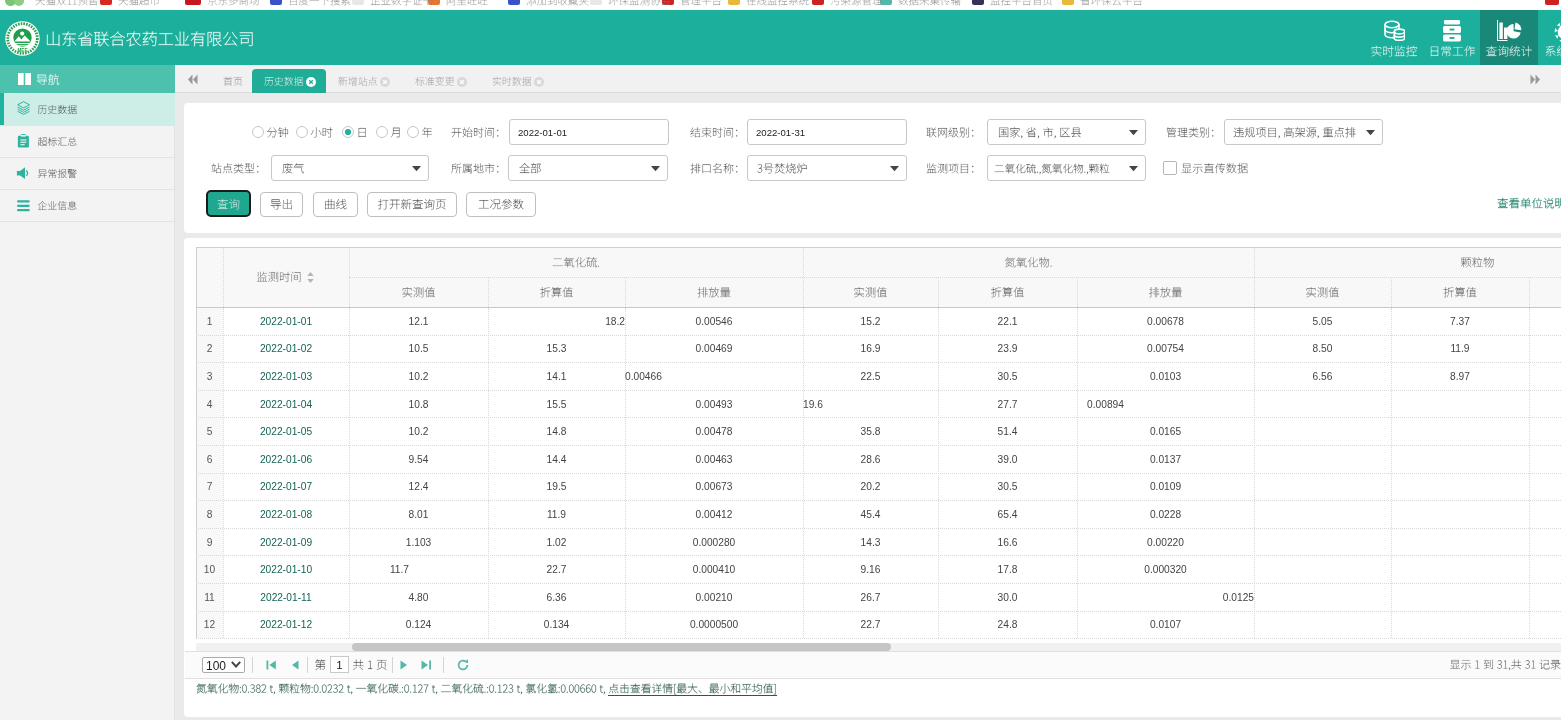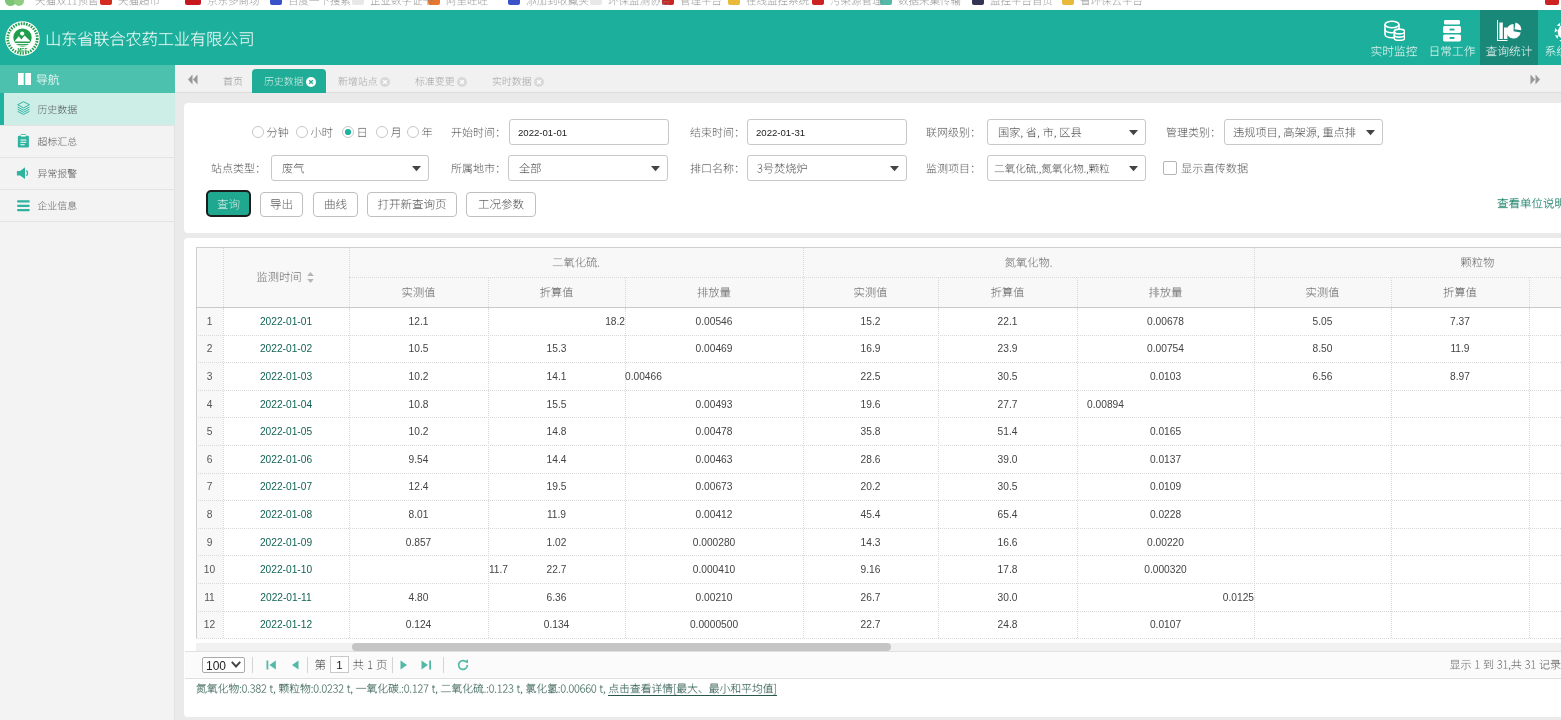--- a/index.html
+++ b/index.html
@@ -279,21 +279,21 @@
 <div style="position:absolute;left:803px;top:376px;width:135px;text-align:center;font:10.2px 'Liberation Sans',sans-serif;color:#444;transform:translateY(-50%)">22.5</div>
 <div style="position:absolute;left:938px;top:376px;width:139px;text-align:center;font:10.2px 'Liberation Sans',sans-serif;color:#444;transform:translateY(-50%)">30.5</div>
 <div style="position:absolute;left:1077px;top:376px;width:177px;text-align:center;font:10.2px 'Liberation Sans',sans-serif;color:#444;transform:translateY(-50%)">0.0103</div>
 <div style="position:absolute;left:1254px;top:376px;width:137px;text-align:center;font:10.2px 'Liberation Sans',sans-serif;color:#444;transform:translateY(-50%)">6.56</div>
 <div style="position:absolute;left:1391px;top:376px;width:138px;text-align:center;font:10.2px 'Liberation Sans',sans-serif;color:#444;transform:translateY(-50%)">8.97</div>
 <div style="position:absolute;left:196px;top:403.6px;width:27px;text-align:center;font:10.2px 'Liberation Sans',sans-serif;color:#555;transform:translateY(-50%)">4</div>
 <div style="position:absolute;left:223px;top:403.6px;width:126px;text-align:center;font:10.2px 'Liberation Sans',sans-serif;color:#136355;transform:translateY(-50%)">2022-01-04</div>
 <div style="position:absolute;left:349px;top:403.6px;width:139px;text-align:center;font:10.2px 'Liberation Sans',sans-serif;color:#444;transform:translateY(-50%)">10.8</div>
 <div style="position:absolute;left:488px;top:403.6px;width:137px;text-align:center;font:10.2px 'Liberation Sans',sans-serif;color:#444;transform:translateY(-50%)">15.5</div>
 <div style="position:absolute;left:625px;top:403.6px;width:178px;text-align:center;font:10.2px 'Liberation Sans',sans-serif;color:#444;transform:translateY(-50%)">0.00493</div>
-<div style="position:absolute;left:803px;top:403.6px;width:135px;text-align:center;font:10.2px 'Liberation Sans',sans-serif;color:#444;transform:translateY(-50%)">19.6</div>
+<div style="position:absolute;left:803px;top:403.6px;width:135px;text-align:left;font:10.2px 'Liberation Sans',sans-serif;color:#444;transform:translateY(-50%)">19.6</div>
 <div style="position:absolute;left:938px;top:403.6px;width:139px;text-align:center;font:10.2px 'Liberation Sans',sans-serif;color:#444;transform:translateY(-50%)">27.7</div>
 <div style="position:absolute;left:1017px;top:403.6px;width:177px;text-align:center;font:10.2px 'Liberation Sans',sans-serif;color:#444;transform:translateY(-50%)">0.00894</div>
 <div style="position:absolute;left:196px;top:431.2px;width:27px;text-align:center;font:10.2px 'Liberation Sans',sans-serif;color:#555;transform:translateY(-50%)">5</div>
 <div style="position:absolute;left:223px;top:431.2px;width:126px;text-align:center;font:10.2px 'Liberation Sans',sans-serif;color:#136355;transform:translateY(-50%)">2022-01-05</div>
 <div style="position:absolute;left:349px;top:431.2px;width:139px;text-align:center;font:10.2px 'Liberation Sans',sans-serif;color:#444;transform:translateY(-50%)">10.2</div>
 <div style="position:absolute;left:488px;top:431.2px;width:137px;text-align:center;font:10.2px 'Liberation Sans',sans-serif;color:#444;transform:translateY(-50%)">14.8</div>
 <div style="position:absolute;left:625px;top:431.2px;width:178px;text-align:center;font:10.2px 'Liberation Sans',sans-serif;color:#444;transform:translateY(-50%)">0.00478</div>
 <div style="position:absolute;left:803px;top:431.2px;width:135px;text-align:center;font:10.2px 'Liberation Sans',sans-serif;color:#444;transform:translateY(-50%)">35.8</div>
 <div style="position:absolute;left:938px;top:431.2px;width:139px;text-align:center;font:10.2px 'Liberation Sans',sans-serif;color:#444;transform:translateY(-50%)">51.4</div>
 <div style="position:absolute;left:1077px;top:431.2px;width:177px;text-align:center;font:10.2px 'Liberation Sans',sans-serif;color:#444;transform:translateY(-50%)">0.0165</div>
@@ -316,29 +316,29 @@
 <div style="position:absolute;left:196px;top:514px;width:27px;text-align:center;font:10.2px 'Liberation Sans',sans-serif;color:#555;transform:translateY(-50%)">8</div>
 <div style="position:absolute;left:223px;top:514px;width:126px;text-align:center;font:10.2px 'Liberation Sans',sans-serif;color:#136355;transform:translateY(-50%)">2022-01-08</div>
 <div style="position:absolute;left:349px;top:514px;width:139px;text-align:center;font:10.2px 'Liberation Sans',sans-serif;color:#444;transform:translateY(-50%)">8.01</div>
 <div style="position:absolute;left:488px;top:514px;width:137px;text-align:center;font:10.2px 'Liberation Sans',sans-serif;color:#444;transform:translateY(-50%)">11.9</div>
 <div style="position:absolute;left:625px;top:514px;width:178px;text-align:center;font:10.2px 'Liberation Sans',sans-serif;color:#444;transform:translateY(-50%)">0.00412</div>
 <div style="position:absolute;left:803px;top:514px;width:135px;text-align:center;font:10.2px 'Liberation Sans',sans-serif;color:#444;transform:translateY(-50%)">45.4</div>
 <div style="position:absolute;left:938px;top:514px;width:139px;text-align:center;font:10.2px 'Liberation Sans',sans-serif;color:#444;transform:translateY(-50%)">65.4</div>
 <div style="position:absolute;left:1077px;top:514px;width:177px;text-align:center;font:10.2px 'Liberation Sans',sans-serif;color:#444;transform:translateY(-50%)">0.0228</div>
 <div style="position:absolute;left:196px;top:541.6px;width:27px;text-align:center;font:10.2px 'Liberation Sans',sans-serif;color:#555;transform:translateY(-50%)">9</div>
 <div style="position:absolute;left:223px;top:541.6px;width:126px;text-align:center;font:10.2px 'Liberation Sans',sans-serif;color:#136355;transform:translateY(-50%)">2022-01-09</div>
-<div style="position:absolute;left:349px;top:541.6px;width:139px;text-align:center;font:10.2px 'Liberation Sans',sans-serif;color:#444;transform:translateY(-50%)">0.857</div>
+<div style="position:absolute;left:349px;top:541.6px;width:139px;text-align:center;font:10.2px 'Liberation Sans',sans-serif;color:#444;transform:translateY(-50%)">1.103</div>
 <div style="position:absolute;left:488px;top:541.6px;width:137px;text-align:center;font:10.2px 'Liberation Sans',sans-serif;color:#444;transform:translateY(-50%)">1.02</div>
 <div style="position:absolute;left:625px;top:541.6px;width:178px;text-align:center;font:10.2px 'Liberation Sans',sans-serif;color:#444;transform:translateY(-50%)">0.000280</div>
 <div style="position:absolute;left:803px;top:541.6px;width:135px;text-align:center;font:10.2px 'Liberation Sans',sans-serif;color:#444;transform:translateY(-50%)">14.3</div>
 <div style="position:absolute;left:938px;top:541.6px;width:139px;text-align:center;font:10.2px 'Liberation Sans',sans-serif;color:#444;transform:translateY(-50%)">16.6</div>
 <div style="position:absolute;left:1077px;top:541.6px;width:177px;text-align:center;font:10.2px 'Liberation Sans',sans-serif;color:#444;transform:translateY(-50%)">0.00220</div>
 <div style="position:absolute;left:196px;top:569.2px;width:27px;text-align:center;font:10.2px 'Liberation Sans',sans-serif;color:#555;transform:translateY(-50%)">10</div>
 <div style="position:absolute;left:223px;top:569.2px;width:126px;text-align:center;font:10.2px 'Liberation Sans',sans-serif;color:#136355;transform:translateY(-50%)">2022-01-10</div>
-<div style="position:absolute;left:369px;top:569.2px;width:139px;text-align:right;font:10.2px 'Liberation Sans',sans-serif;color:#444;transform:translateY(-50%)">11.7</div>
+<div style="position:absolute;left:330px;top:569.2px;width:139px;text-align:center;font:10.2px 'Liberation Sans',sans-serif;color:#444;transform:translateY(-50%)">11.7</div>
 <div style="position:absolute;left:488px;top:569.2px;width:137px;text-align:center;font:10.2px 'Liberation Sans',sans-serif;color:#444;transform:translateY(-50%)">22.7</div>
 <div style="position:absolute;left:625px;top:569.2px;width:178px;text-align:center;font:10.2px 'Liberation Sans',sans-serif;color:#444;transform:translateY(-50%)">0.000410</div>
 <div style="position:absolute;left:803px;top:569.2px;width:135px;text-align:center;font:10.2px 'Liberation Sans',sans-serif;color:#444;transform:translateY(-50%)">9.16</div>
 <div style="position:absolute;left:938px;top:569.2px;width:139px;text-align:center;font:10.2px 'Liberation Sans',sans-serif;color:#444;transform:translateY(-50%)">17.8</div>
 <div style="position:absolute;left:1077px;top:569.2px;width:177px;text-align:center;font:10.2px 'Liberation Sans',sans-serif;color:#444;transform:translateY(-50%)">0.000320</div>
 <div style="position:absolute;left:196px;top:596.8px;width:27px;text-align:center;font:10.2px 'Liberation Sans',sans-serif;color:#555;transform:translateY(-50%)">11</div>
 <div style="position:absolute;left:223px;top:596.8px;width:126px;text-align:center;font:10.2px 'Liberation Sans',sans-serif;color:#136355;transform:translateY(-50%)">2022-01-11</div>
 <div style="position:absolute;left:349px;top:596.8px;width:139px;text-align:center;font:10.2px 'Liberation Sans',sans-serif;color:#444;transform:translateY(-50%)">4.80</div>
 <div style="position:absolute;left:488px;top:596.8px;width:137px;text-align:center;font:10.2px 'Liberation Sans',sans-serif;color:#444;transform:translateY(-50%)">6.36</div>
 <div style="position:absolute;left:625px;top:596.8px;width:178px;text-align:center;font:10.2px 'Liberation Sans',sans-serif;color:#444;transform:translateY(-50%)">0.00210</div>

